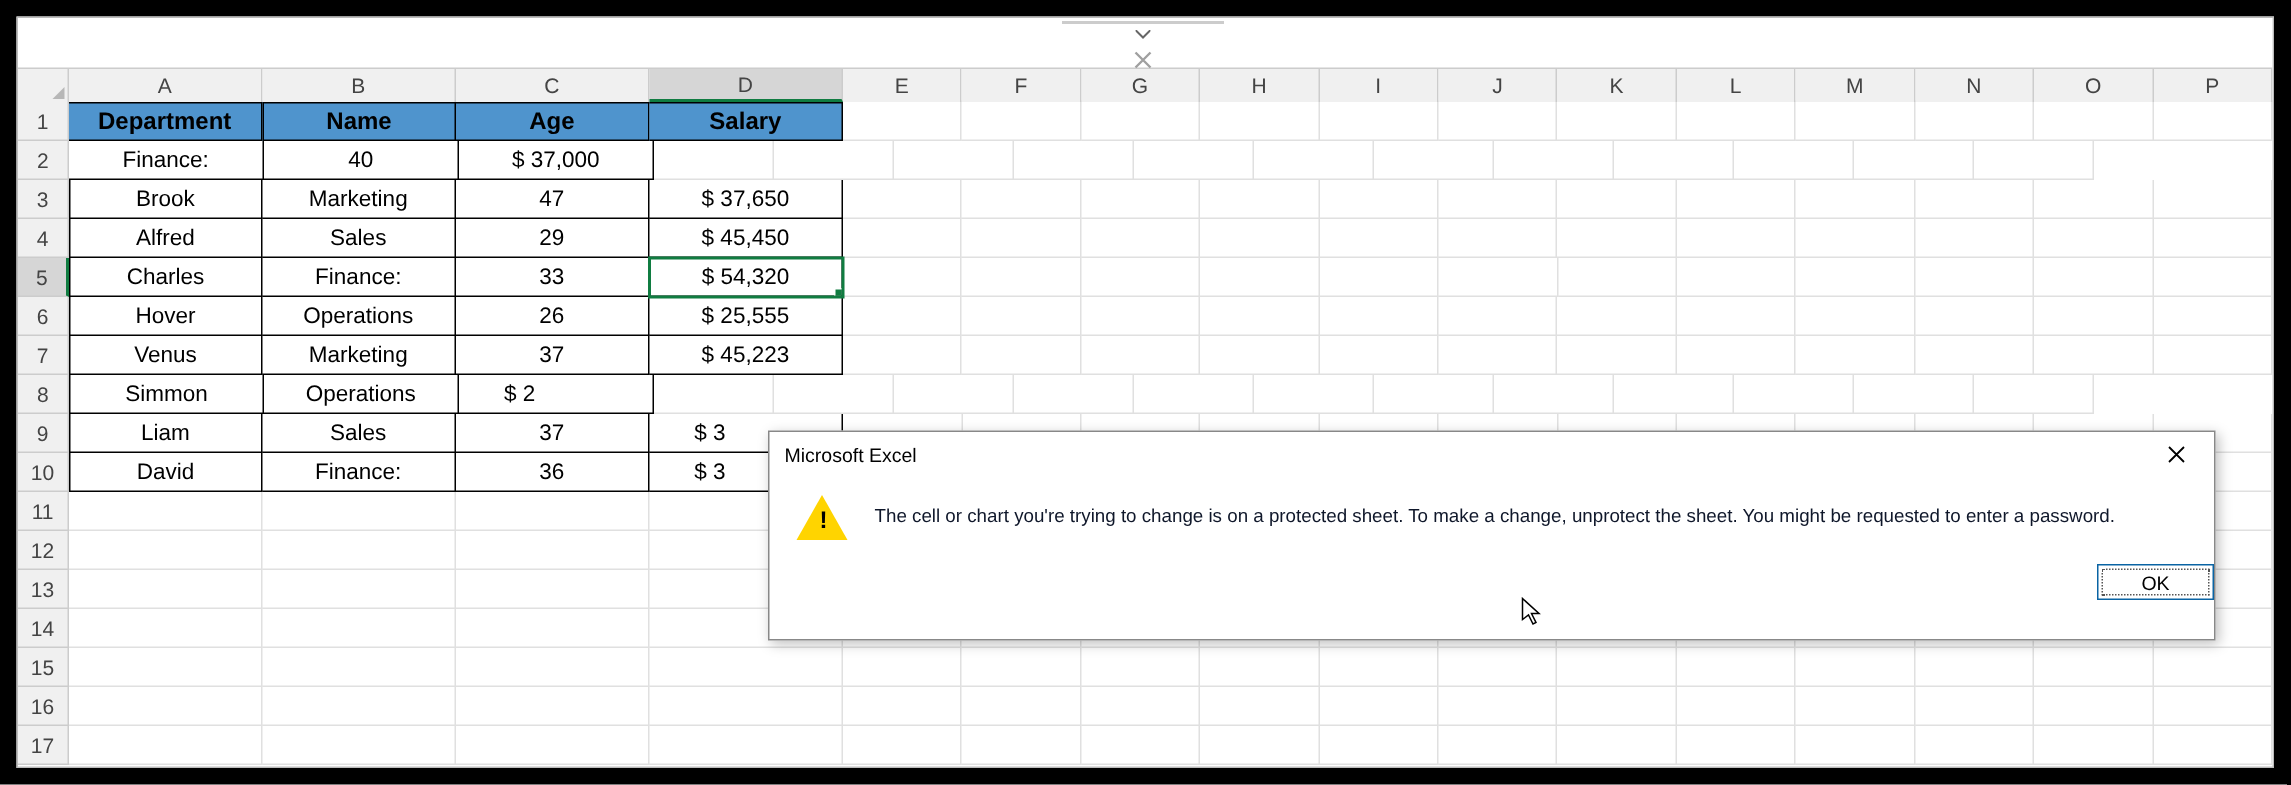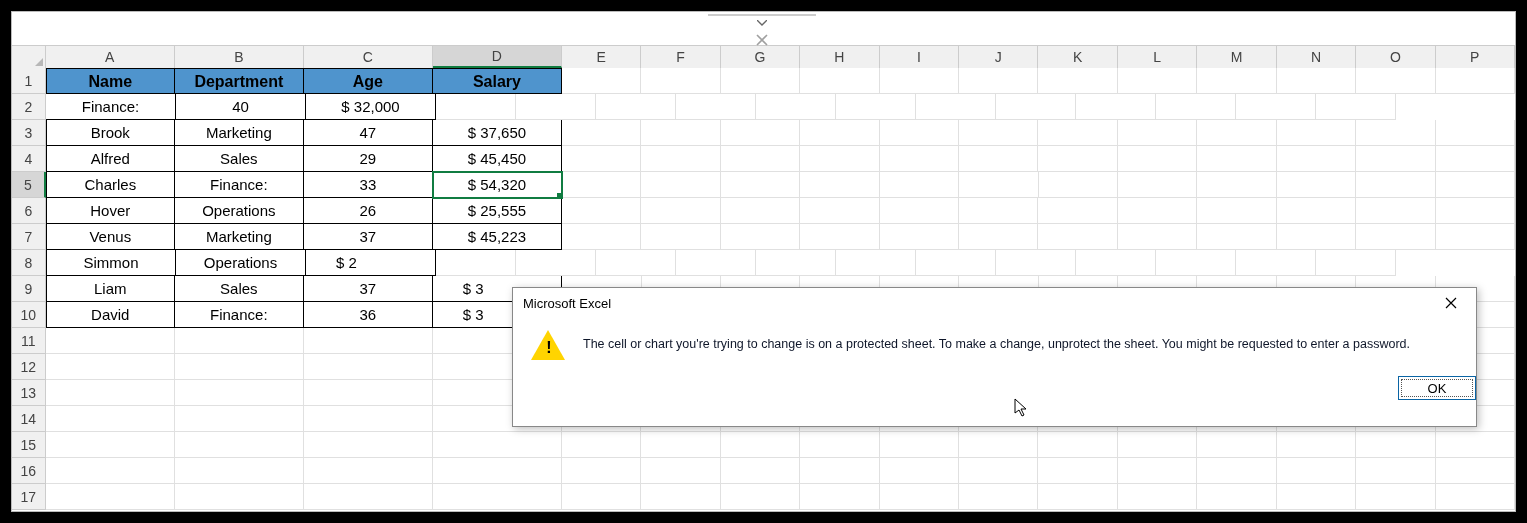--- a/index.html
+++ b/index.html
@@ -223,42 +223,42 @@
         <div class="col-header narrow">K</div>
         <div class="col-header narrow">L</div>
         <div class="col-header narrow">M</div>
         <div class="col-header narrow">N</div>
         <div class="col-header narrow">O</div>
         <div class="col-header narrow">P</div>
       </div>
     <div class="rows">
         <div class="row">
           <div class="row-header">1</div>
+          <div class="cell header-cell">Department</div>
           <div class="cell header-cell first-col">Name</div>
-          <div class="cell header-cell">Department</div>
           <div class="cell header-cell">Age</div>
           <div class="cell header-cell">Salary</div>
           <div class="cell narrow"></div>
           <div class="cell narrow"></div>
           <div class="cell narrow"></div>
           <div class="cell narrow"></div>
           <div class="cell narrow"></div>
           <div class="cell narrow"></div>
           <div class="cell narrow"></div>
           <div class="cell narrow"></div>
           <div class="cell narrow"></div>
           <div class="cell narrow"></div>
           <div class="cell narrow"></div>
           <div class="cell narrow"></div>
         </div>
         <div class="row">
           <div class="row-header">2</div>
           <div class="cell data-border">Finance:</div>
           <div class="cell data-border">40</div>
-          <div class="cell data-border">$ 32,000</div>
+          <div class="cell data-border">$ 37,000</div>
           <div class="cell narrow"></div>
           <div class="cell narrow"></div>
           <div class="cell narrow"></div>
           <div class="cell narrow"></div>
           <div class="cell narrow"></div>
           <div class="cell narrow"></div>
           <div class="cell narrow"></div>
           <div class="cell narrow"></div>
           <div class="cell narrow"></div>
           <div class="cell narrow"></div>

